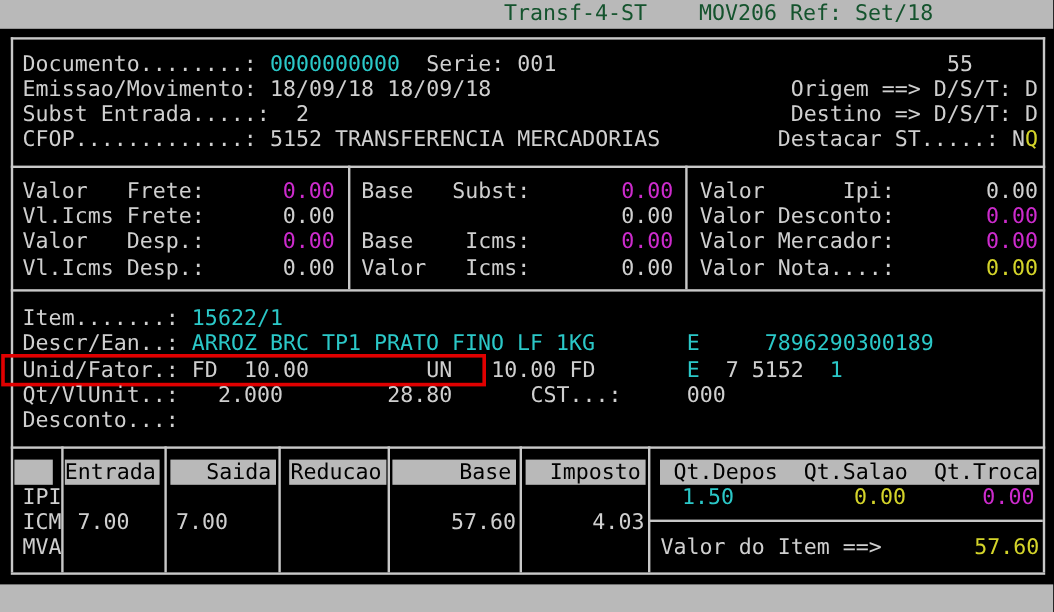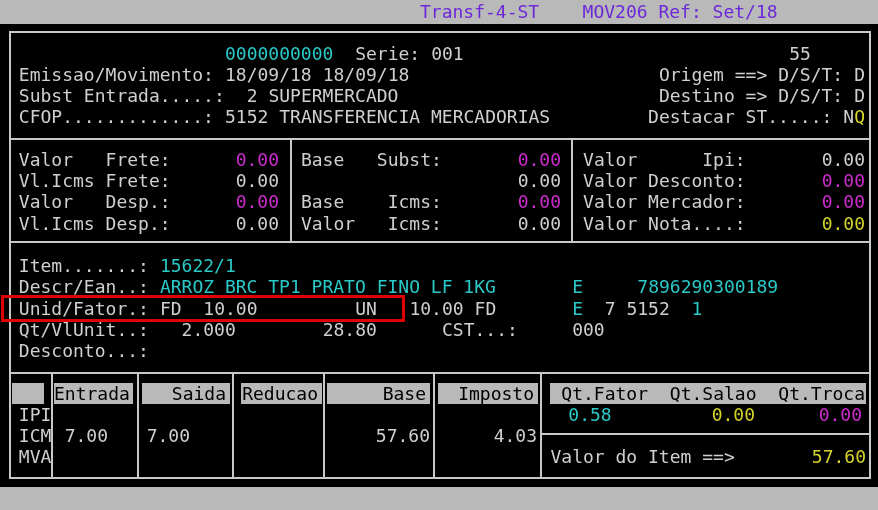--- a/index.html
+++ b/index.html
@@ -6,21 +6,21 @@
   #screen{
     position:relative; width:878px; height:510px; background:#000; overflow:hidden;
     font-family:"DejaVu Sans Mono", monospace; font-size:18px; color:#cfcfcf;
     --cw:10.85px; --rh:21.25px; --m:8px; --bar:#b9b9b9; --bd:#c8c8c8;
   }
   .seg{position:absolute; white-space:pre; line-height:var(--rh);
        top:calc(var(--r)*var(--rh)); left:calc(var(--m) + var(--c)*var(--cw));}
   .ra{position:absolute; white-space:pre; line-height:var(--rh);
       top:calc(var(--r)*var(--rh)); text-align:right;}
   .cyan{color:#2bc8c8;text-align:center;} .magenta{color:#cd2bcd;} .yellow{color:#d4d42a;} .fg{color:#cfcfcf;}
-  .bar{position:absolute; left:0; width:878px; background:var(--bar); color:#6d28d9;}
+  .bar{position:absolute; left:0; width:878px; background:var(--bar); color:#14532d;}
   .hline{position:absolute; height:2px; background:var(--bd);}
   .vline{position:absolute; width:2px; background:var(--bd);}
   .hdrcell{position:absolute; top:calc(18*var(--rh)); height:var(--rh); line-height:var(--rh);
            background:var(--bar); color:#000; text-align:right; padding-right:4px;
            box-sizing:border-box; white-space:pre;}
   .hdrtxt{position:absolute; white-space:pre; line-height:var(--rh); color:#000;
           top:calc(var(--r)*var(--rh)); left:calc(var(--m) + var(--c)*var(--cw));}
   .redbox{position:absolute; left:1px; top:295px; width:404px; height:27px;
           border:3px solid #e00000; box-sizing:border-box;}
 </style>
@@ -43,33 +43,33 @@
   <div class="vline" style="top:138px;left:290px;height:103px;"></div>
   <div class="vline" style="top:138px;left:571px;height:103px;"></div>
   <div class="vline" style="top:372px;left:51px;height:105px;"></div>
   <div class="vline" style="top:372px;left:137px;height:105px;"></div>
   <div class="vline" style="top:372px;left:232px;height:105px;"></div>
   <div class="vline" style="top:372px;left:323px;height:105px;"></div>
   <div class="vline" style="top:372px;left:433px;height:105px;"></div>
   <div class="vline" style="top:372px;left:540px;height:105px;"></div>
   <div class="hline" style="top:433px;left:540px;width:329px;"></div>
 
+  <span class="seg" style="--r:2;--c:1;">Documento........:</span>
   <span class="seg cyan" style="--r:2;--c:20;">0000000000</span>
   <span class="seg" style="--r:2;--c:32;">Serie:</span>
   <span class="seg" style="--r:2;--c:39;">001</span>
   <span class="seg" style="--r:2;--c:72;">55</span>
 
   <span class="seg" style="--r:3;--c:1;">Emissao/Movimento:</span>
   <span class="seg" style="--r:3;--c:20;">18/09/18</span>
   <span class="seg" style="--r:3;--c:29;">18/09/18</span>
   <span class="ra" style="--r:3;left:600px;width:265px;"><span>Origem ==&gt; D/S/T:</span><span style="margin-left:11px;">D</span></span>
 
   <span class="seg" style="--r:4;--c:1;">Subst Entrada.....:</span>
   <span class="seg" style="--r:4;--c:22;">2</span>
-  <span class="seg" style="--r:4;--c:24;">SUPERMERCADO</span>
   <span class="ra" style="--r:4;left:600px;width:265px;"><span>Destino =&gt; D/S/T:</span><span style="margin-left:11px;">D</span></span>
 
   <span class="seg" style="--r:5;--c:1;">CFOP.............:</span>
   <span class="seg" style="--r:5;--c:20;">5152</span>
   <span class="seg" style="--r:5;--c:25;">TRANSFERENCIA MERCADORIAS</span>
   <span class="ra" style="--r:5;left:600px;width:265px;"><span>Destacar ST.....:</span><span style="margin-left:11px;">N</span><span class="yellow">Q</span></span>
 
   <span class="seg" style="--r:7;--c:1;">Valor   Frete:</span>
   <span class="ra magenta" style="--r:7;left:192px;width:87px;">0.00</span>
   <span class="seg" style="--r:8;--c:1;">Vl.Icms Frete:</span>
@@ -124,33 +124,33 @@
 
   <span class="seg" style="--r:16;--c:1;">Desconto...:</span>
 
   <div class="hdrcell" style="left:12px;width:32px;"></div>
   <div class="hdrcell" style="left:54px;width:79px;">Entrada</div>
   <div class="hdrcell" style="left:142px;width:88px;">Saida</div>
   <div class="hdrcell" style="left:241px;width:81px;">Reducao</div>
   <div class="hdrcell" style="left:327px;width:103px;">Base</div>
   <div class="hdrcell" style="left:438px;width:100px;">Imposto</div>
   <div class="hdrcell" style="left:550px;width:316px;"></div>
-  <span class="hdrtxt" style="--r:18;--c:51;">Qt.Fator</span>
+  <span class="hdrtxt" style="--r:18;--c:51;">Qt.Depos</span>
   <span class="hdrtxt" style="--r:18;--c:61;">Qt.Salao</span>
   <span class="hdrtxt" style="--r:18;--c:71;">Qt.Troca</span>
 
   <span class="seg" style="--r:19;--c:1;">IPI</span>
   <span class="seg" style="--r:20;--c:1;">ICM</span>
   <span class="seg" style="--r:21;--c:1;">MVA</span>
   <span class="ra fg" style="--r:20;left:53px;width:55px;">7.00</span>
   <span class="ra fg" style="--r:20;left:140px;width:50px;">7.00</span>
   <span class="ra fg" style="--r:20;left:340px;width:90px;">57.60</span>
   <span class="ra fg" style="--r:20;left:448px;width:89px;">4.03</span>
 
-  <span class="ra cyan" style="--r:19;left:545px;width:90px;">0.58</span>
+  <span class="ra cyan" style="--r:19;left:545px;width:90px;">1.50</span>
   <span class="ra yellow" style="--r:19;left:665px;width:90px;">0.00</span>
   <span class="ra magenta" style="--r:19;left:772px;width:90px;">0.00</span>
   <span class="seg" style="--r:21;--c:50;">Valor do Item ==&gt;</span>
   <span class="ra yellow" style="--r:21;left:776px;width:90px;">57.60</span>
 
   <div class="bar" style="top:487px;height:23px;">
     
   </div>
 
 </div>

